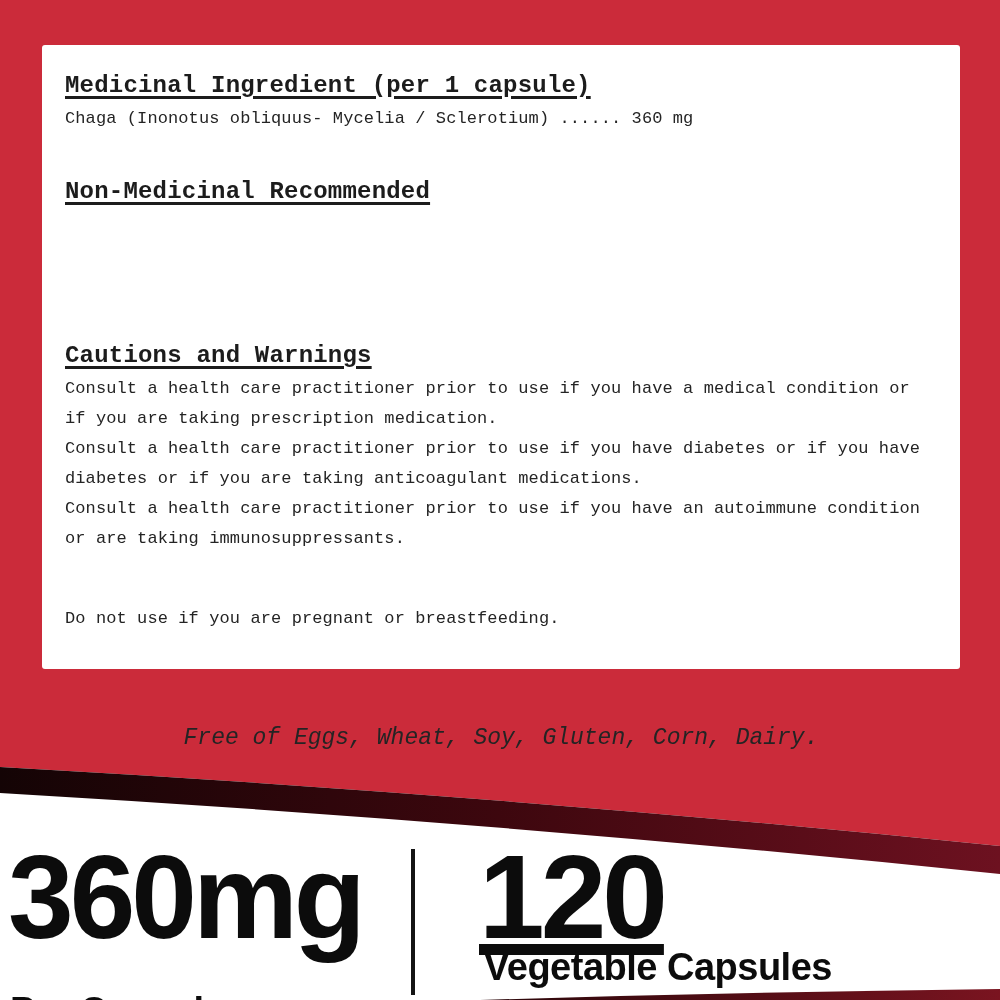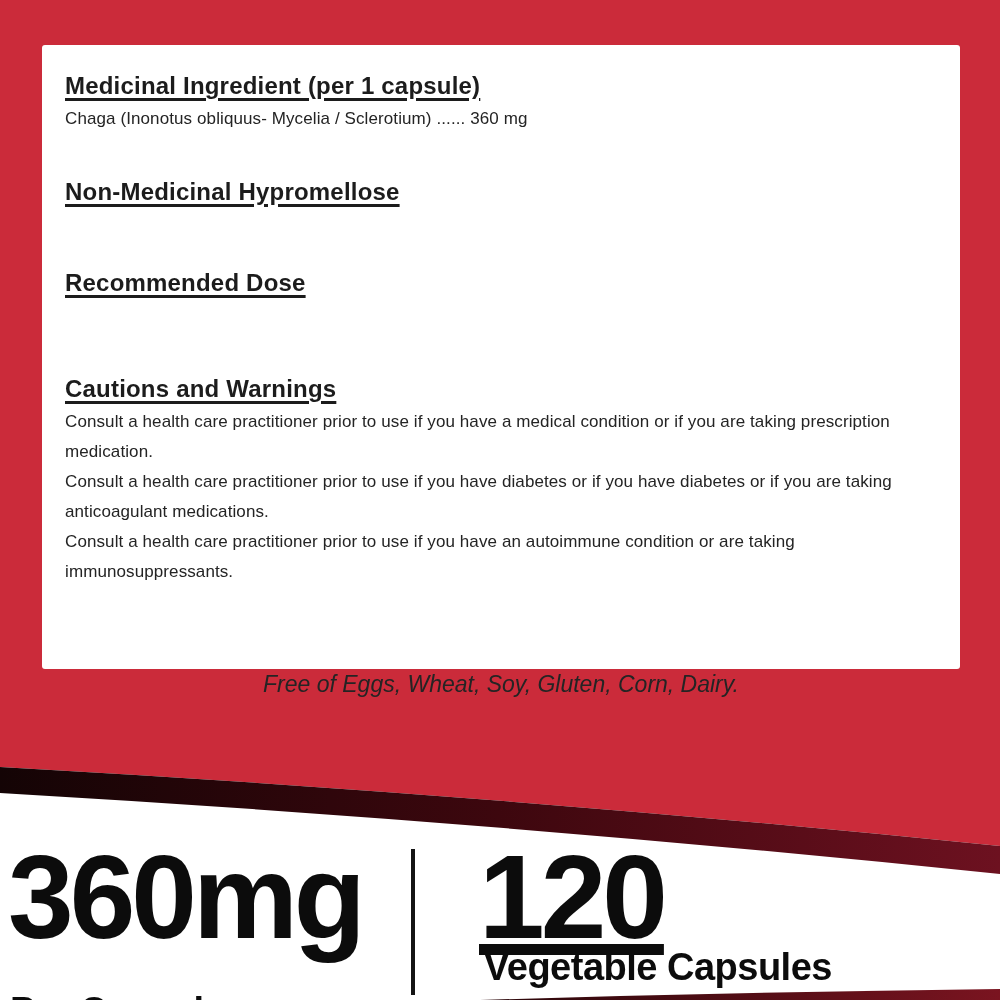--- a/index.html
+++ b/index.html
@@ -16,20 +16,21 @@
     z-index: 0;
   }
   
   .panel {
     position: absolute;
     left: 42px; top: 45px;
     width: 918px; height: 624px;
     background: #ffffff;
     border-radius: 3px;
     z-index: 1;
+    font-family: Liberation Mono, monospace;
   }
   .section {
     position: absolute;
     left: 23px;
     right: 20px;
   }
   .sec-heading {
     font-size: 24px;
     font-weight: bold;
     color: #1c1c1c;
@@ -115,38 +116,38 @@
 </div>
 
 <div class="panel">
 
   <div class="section" style="top:27px">
     <div class="sec-heading">Medicinal Ingredient (per 1 capsule)</div>
     <div class="sec-body">Chaga (Inonotus obliquus- Mycelia / Sclerotium) ...... 360 mg</div>
   </div>
 
   <div class="section" style="top:133px">
-    <div class="sec-heading">Non-Medicinal Hypromellose</div>
+    <div class="sec-heading">Non-Medicinal Recommended</div>
   </div>
 
   <div class="section" style="top:224px">
-    <div class="sec-heading">Recommended Dose</div>
   </div>
 
-  <div class="section" style="top:330px">
+  <div class="section" style="top:297px">
     <div class="sec-heading">Cautions and Warnings</div>
     <div class="sec-body">Consult a health care practitioner prior to use if you have a medical condition or if you are taking prescription medication.
 Consult a health care practitioner prior to use if you have diabetes or if you have diabetes or if you are taking anticoagulant medications.
 Consult a health care practitioner prior to use if you have an autoimmune condition or are taking immunosuppressants.</div>
   </div>
 
   <div class="section" style="top:559px">
+    <div class="sec-body">Do not use if you are pregnant or breastfeeding.</div>
   </div>
 
-  <div class="footnote" style="top:626px">Free of Eggs, Wheat, Soy, Gluten, Corn, Dairy.</div>
+  <div class="footnote" style="top:680px">Free of Eggs, Wheat, Soy, Gluten, Corn, Dairy.</div>
 </div>
 
 <div class="bottom-area">
   <div class="claim-value claim-left-value">360mg</div>
   <div class="claim-label claim-left-label">Per Capsule</div>
   <div class="divider"></div>
   <div class="claim-value claim-right-value">120</div>
   <div class="claim-label claim-right-label">Vegetable Capsules</div>
 </div>
 

